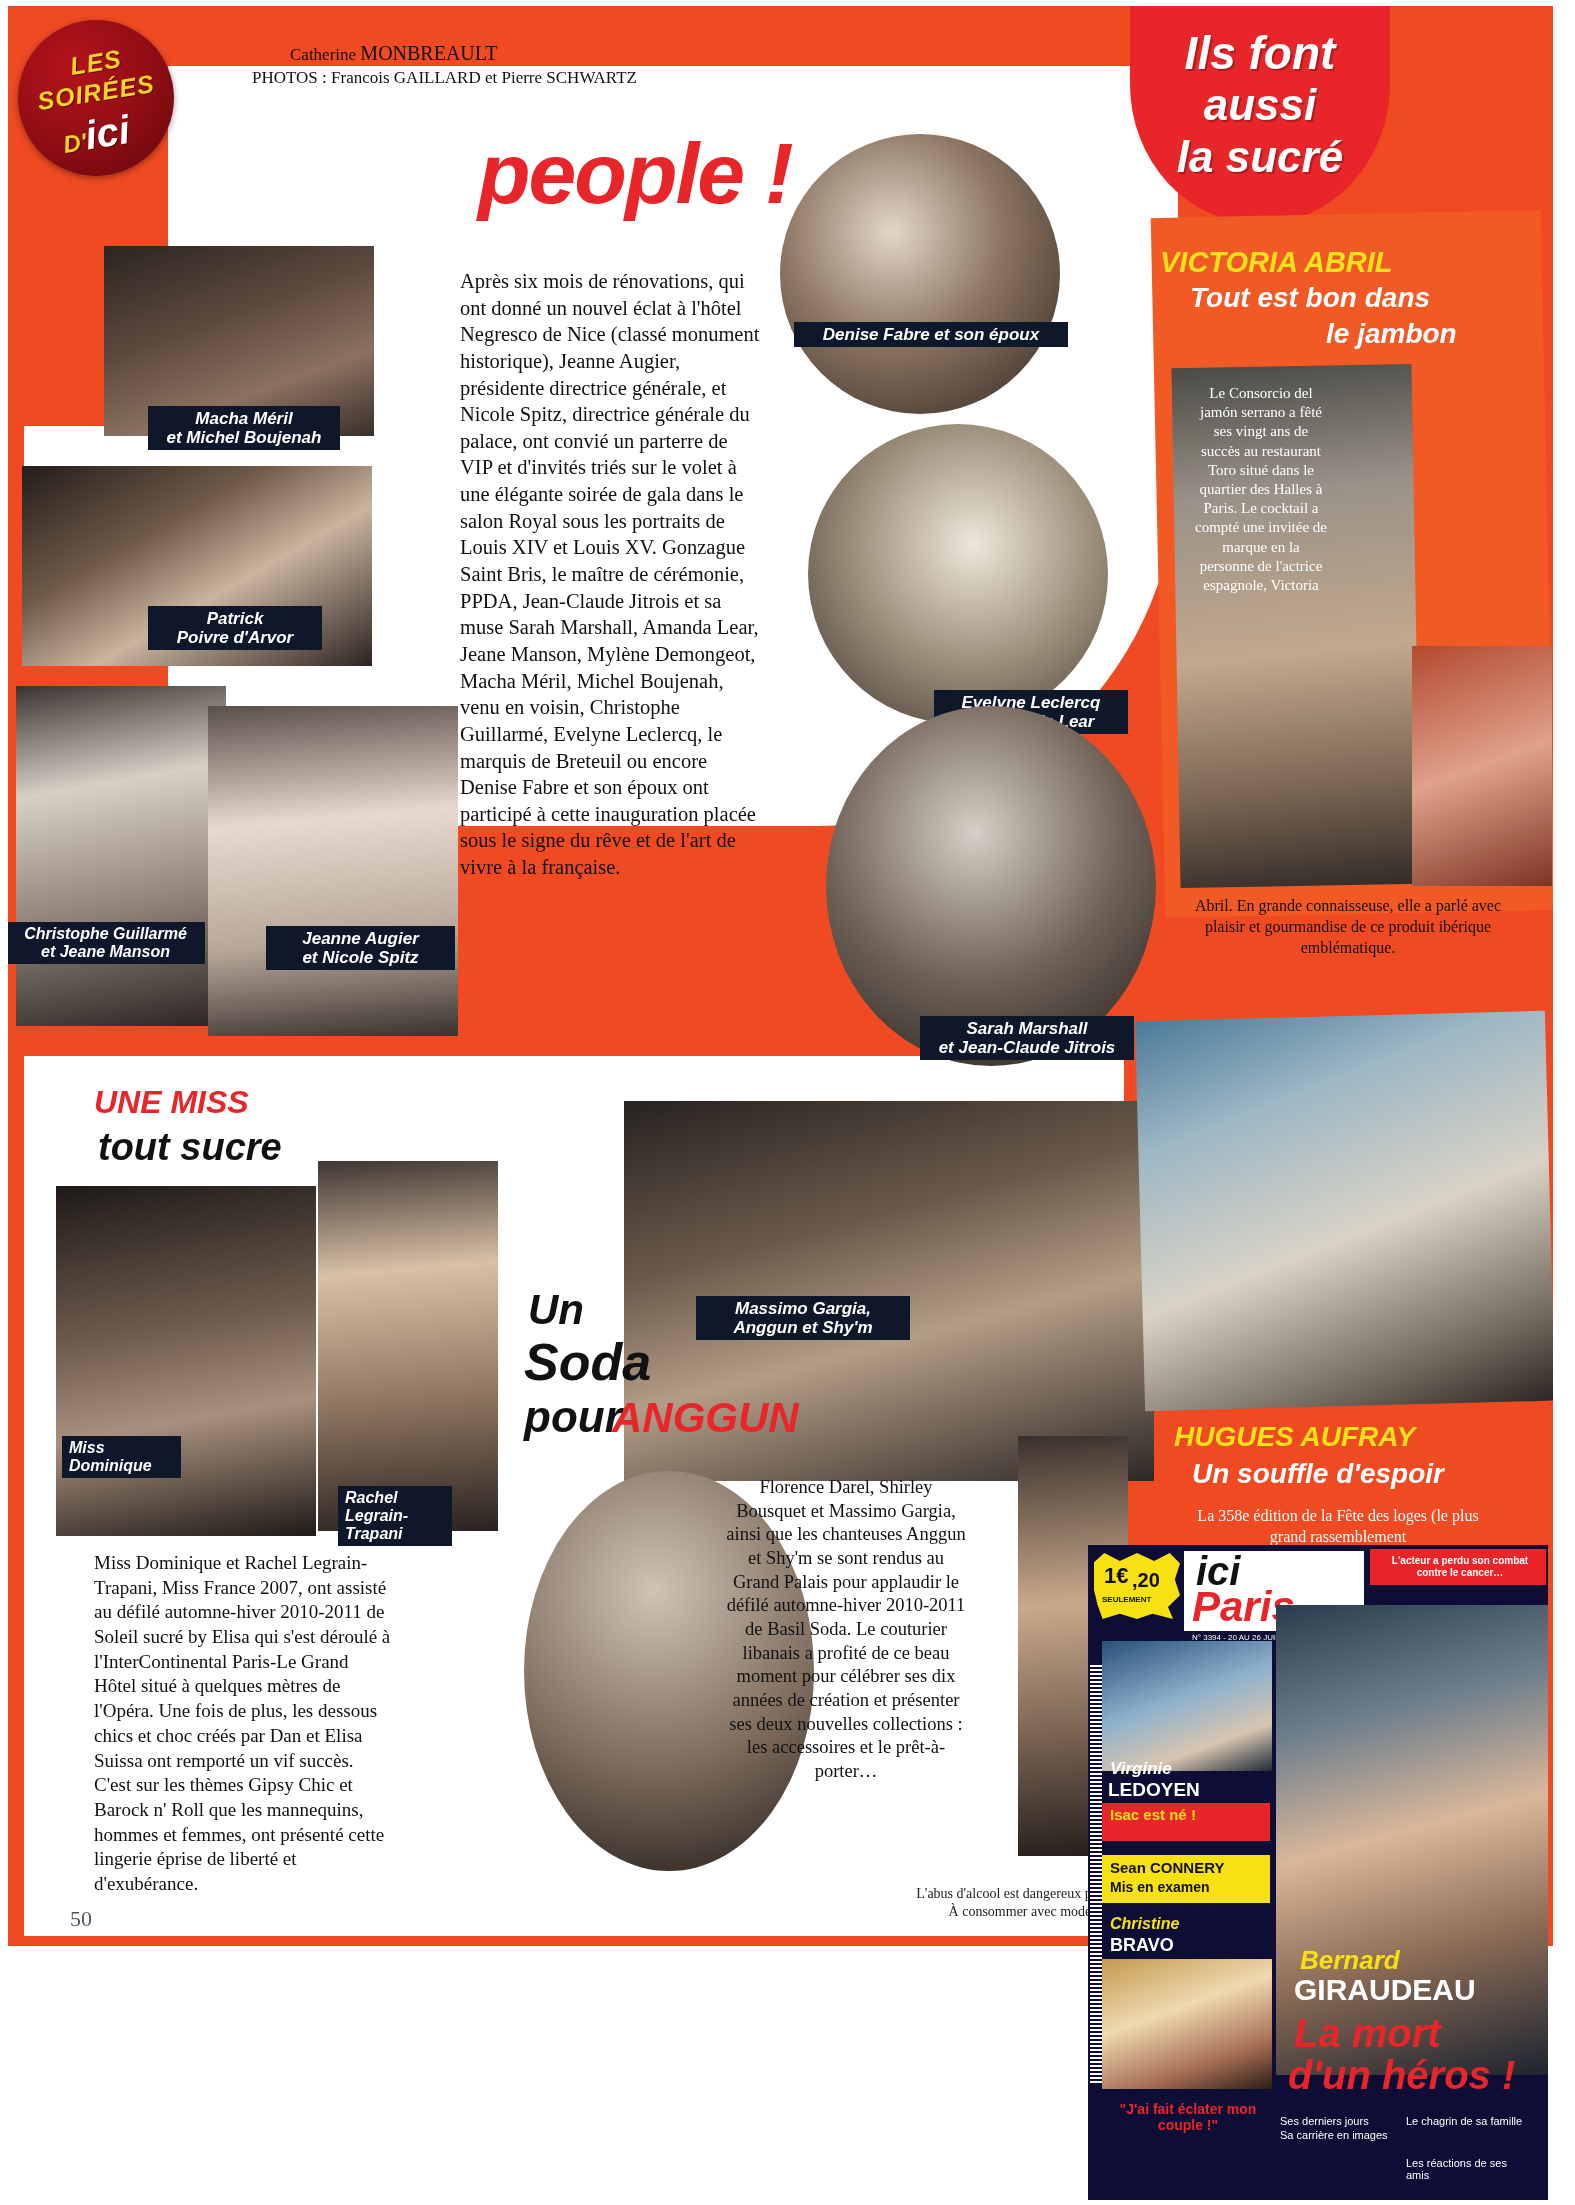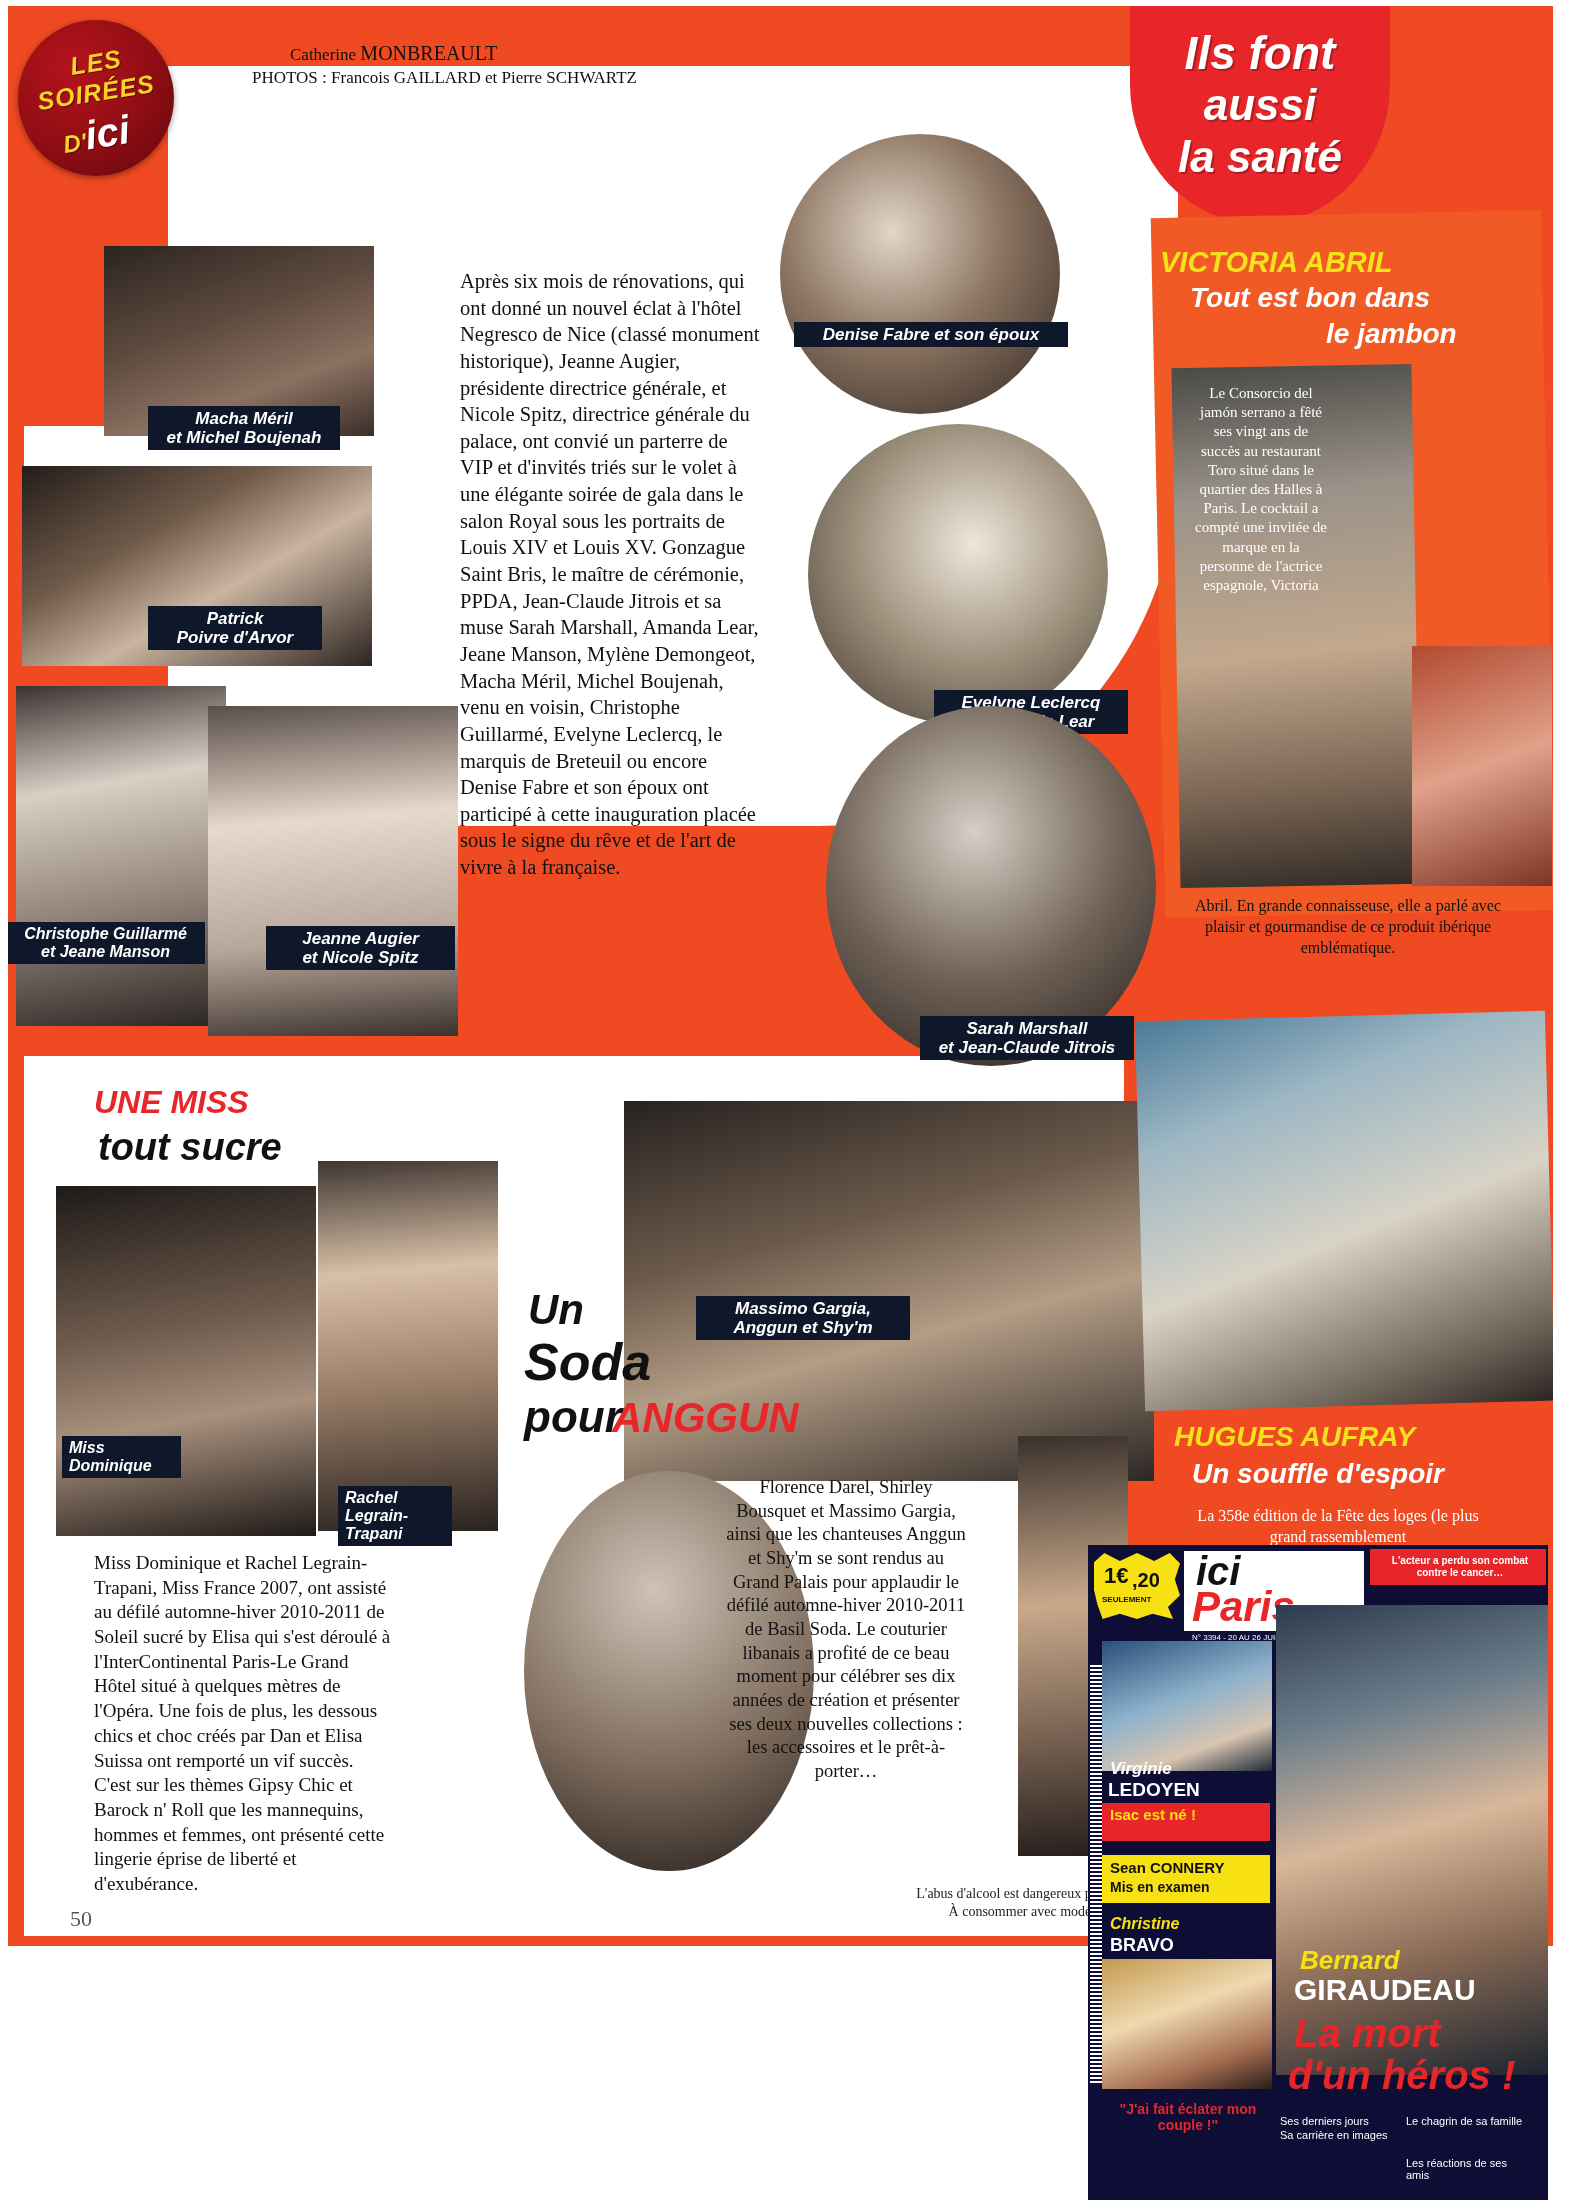--- a/index.html
+++ b/index.html
@@ -93,29 +93,30 @@
       <div class="l1">LES</div>
       <div class="l2">SOIRÉES</div>
       <div class="l3">
         <span>D'</span><i>ici</i>
       </div>
     </div>
 
     <div id="badge2">
       <div class="b2t" style="top:20px;font-size:46px;">Ils font</div>
       <div class="b2t" style="top:74px;font-size:44px;">aussi</div>
-      <div class="b2t" style="top:126px;font-size:44px;">la santé</div>
+      <div class="b2t" style="top:126px;font-size:44px;">la sucré</div>
     </div>
 
     <div class="credit" style="left:282px;top:36px;font-size:17px;">
       <span>Catherine</span>
       <span style="font-size:20px;">MONBREAULT</span>
     </div>
     <div class="credit" style="left:244px;top:62px;font-size:17px;">PHOTOS : Francois GAILLARD et Pierre SCHWARTZ</div>
 
+    <div id="people">people !</div>
 
     <div id="lead">Après six mois de rénovations, qui ont donné un nouvel éclat à l'hôtel Negresco de Nice (classé monument historique), Jeanne Augier, présidente directrice générale, et Nicole Spitz, directrice générale du palace, ont convié un parterre de VIP et d'invités triés sur le volet à une élégante soirée de gala dans le salon Royal sous les portraits de Louis XIV et Louis XV. Gonzague Saint Bris, le maître de cérémonie, PPDA, Jean-Claude Jitrois et sa muse Sarah Marshall, Amanda Lear, Jeane Manson, Mylène Demongeot, Macha Méril, Michel Boujenah, venu en voisin, Christophe Guillarmé, Evelyne Leclercq, le marquis de Breteuil ou encore Denise Fabre et son époux ont participé à cette inauguration placée sous le signe du rêve et de l'art de vivre à la française.</div>
 
     <div class="photo" style="left:96px;top:240px;width:270px;height:190px;
          background:linear-gradient(160deg,#2c2420 0%,#5d4a3e 40%,#8b7161 70%,#3a2f29 100%);"></div>
     <div class="cap center" style="left:140px;top:400px;width:178px;font-size:17px;">
       <span style="white-space:pre-line;">Macha Méril
 et Michel Boujenah</span>
     </div>
 

